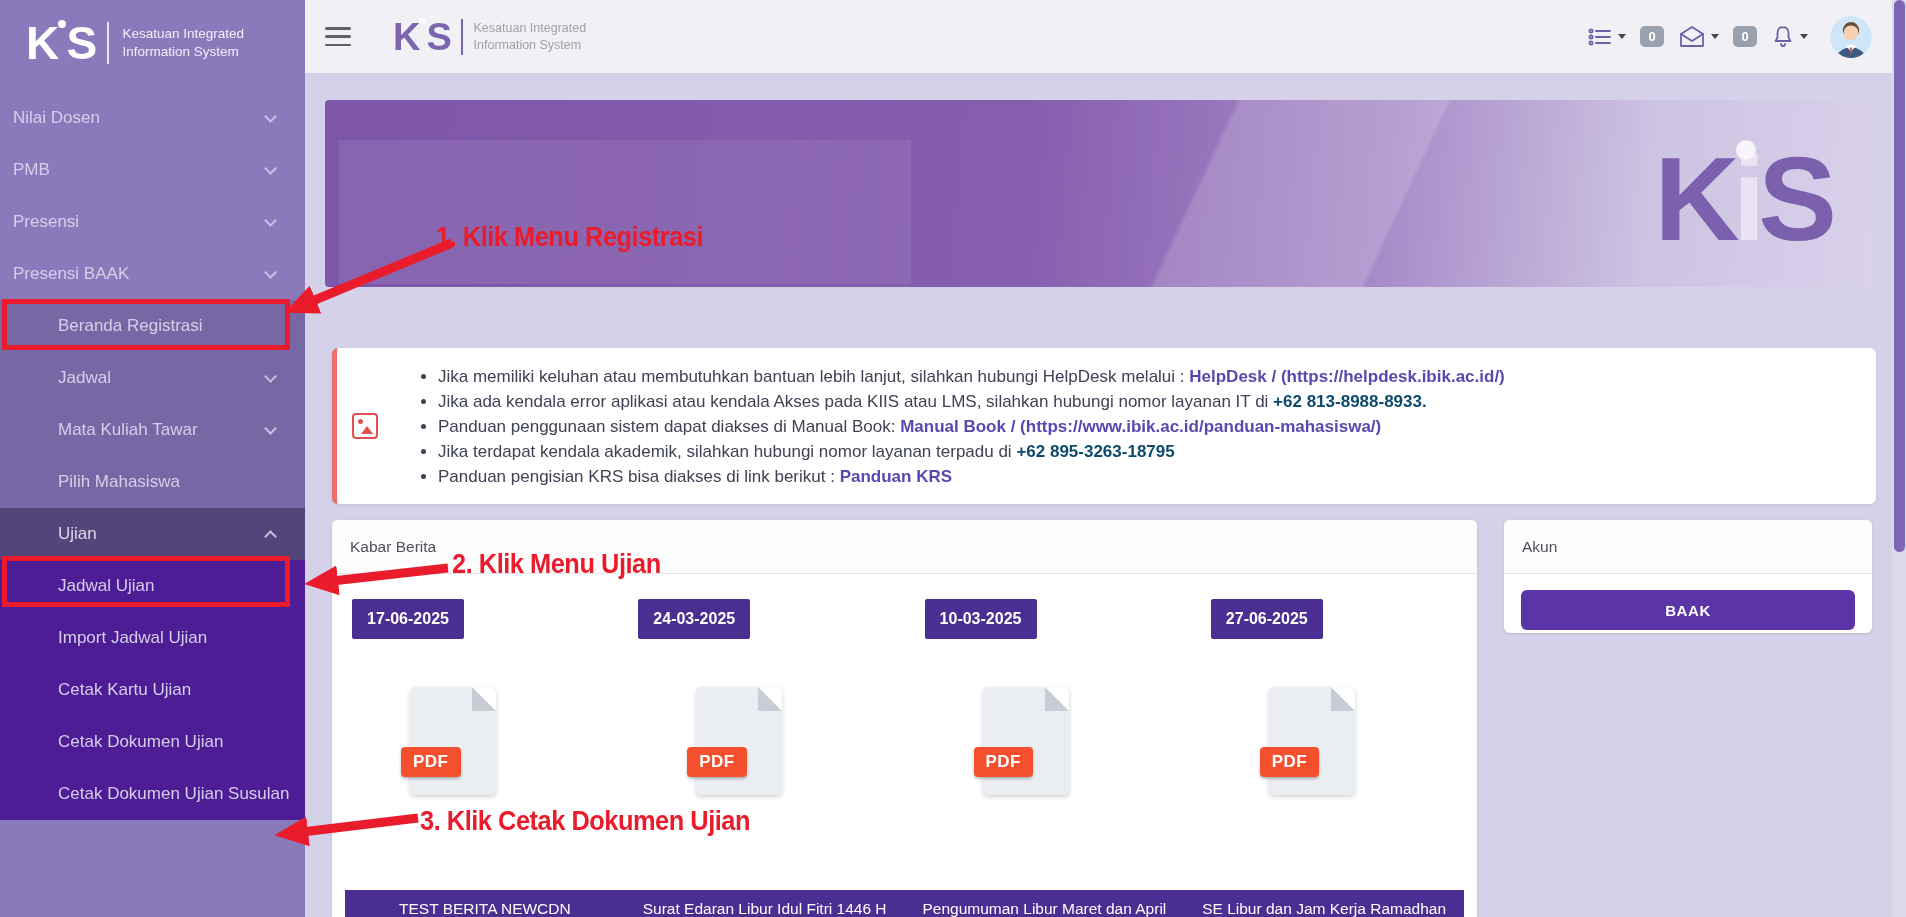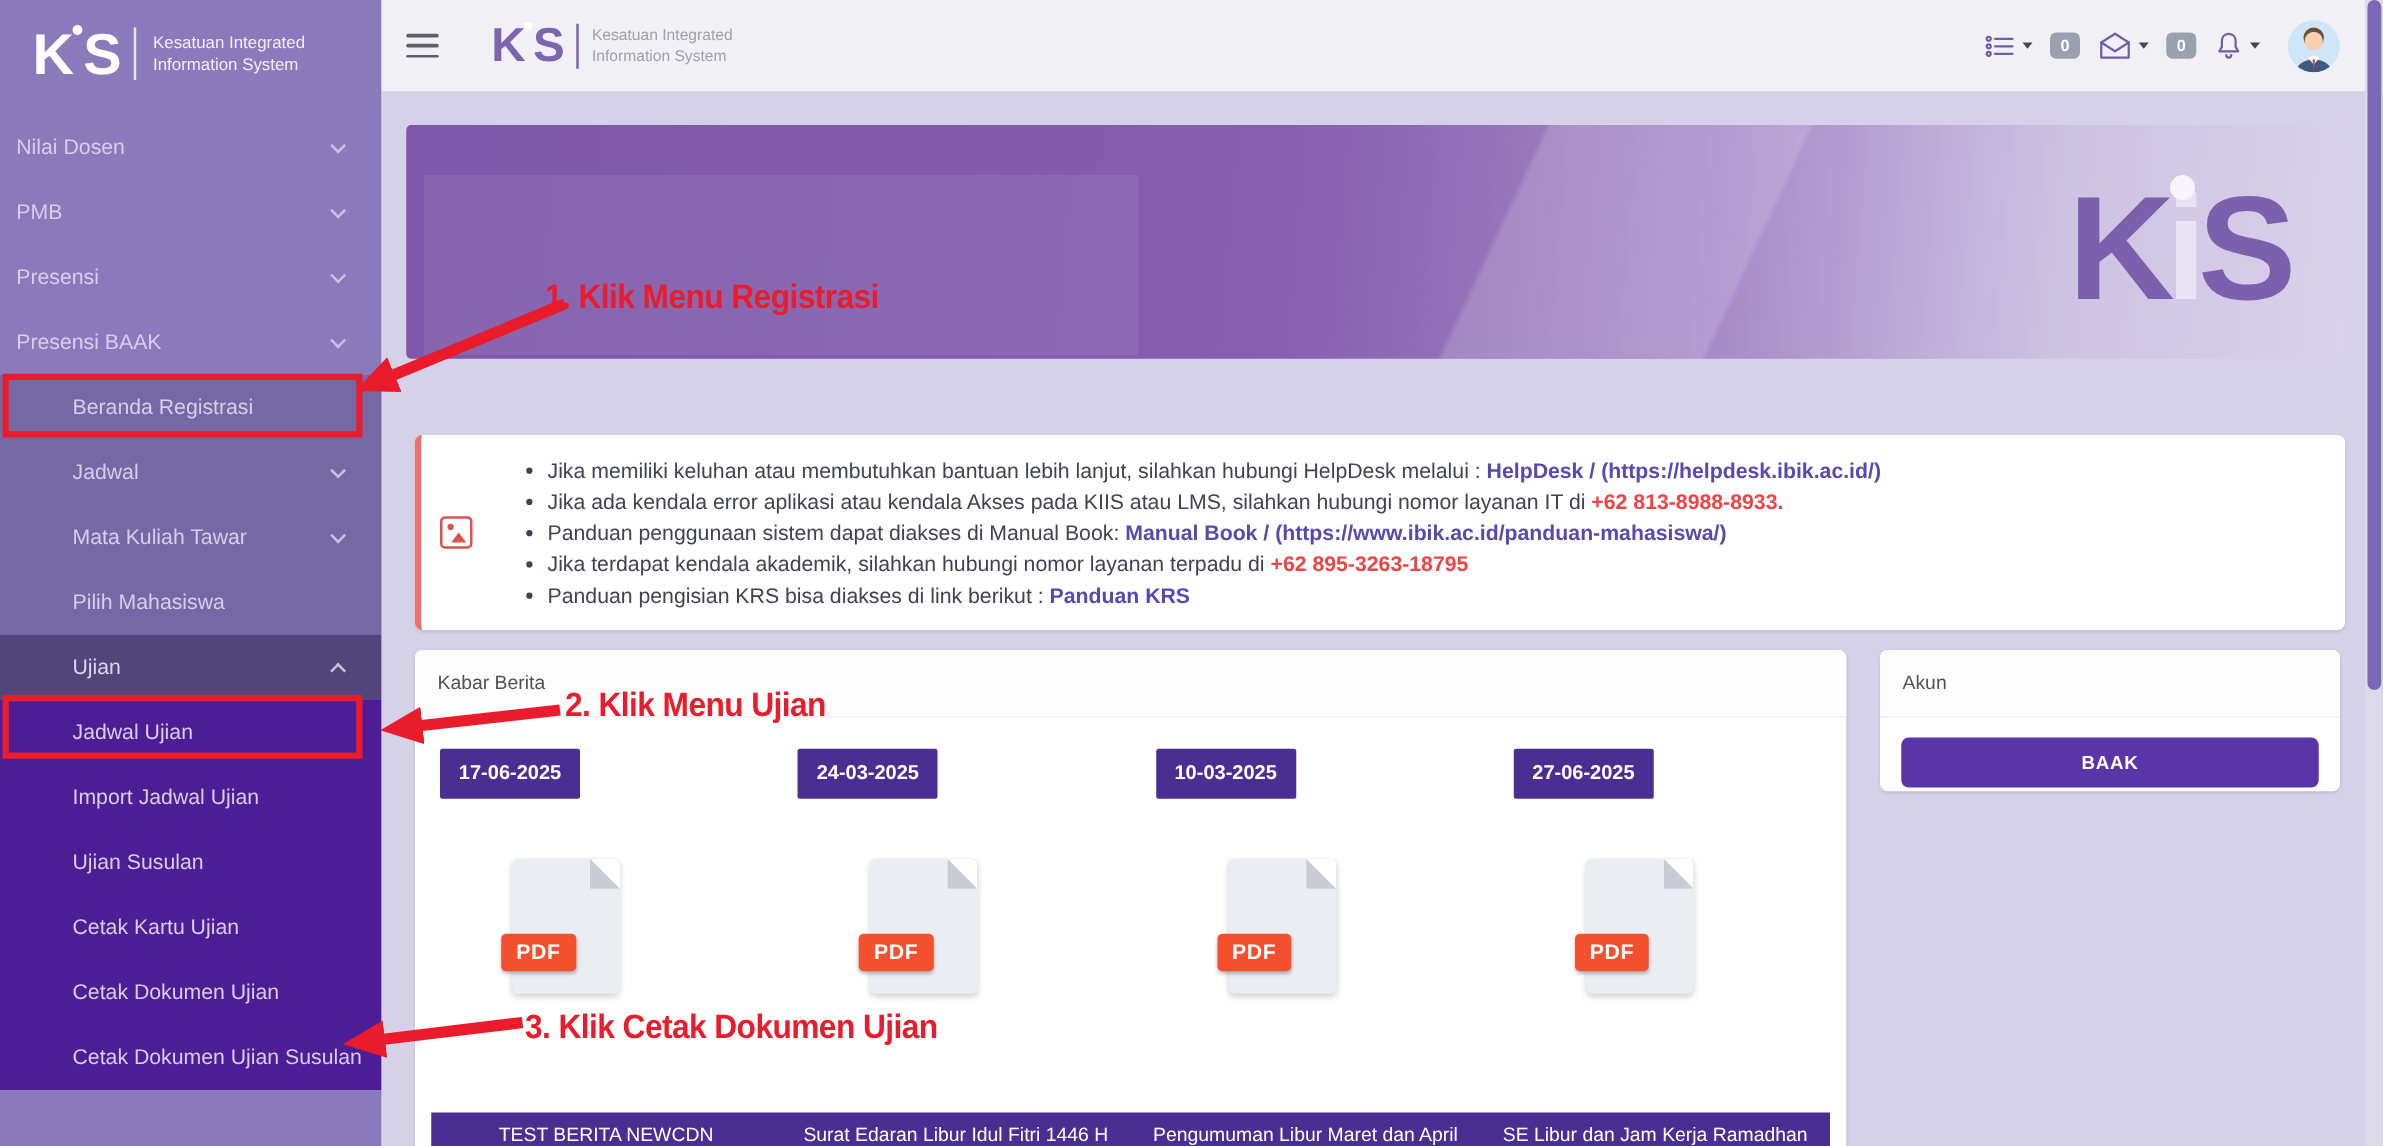--- a/index.html
+++ b/index.html
@@ -60,21 +60,21 @@
 
   
   .notice { position:absolute; left:332px; top:348px; width:1544px; height:156px; background:#fff; border-radius:6px;
     border-left:5px solid #ee6e6a; box-shadow:0 1px 3px rgba(40,40,70,.12); display:flex; align-items:center; }
   .notice-icon { margin-left:15px; width:26px; height:26px; border:2px solid #e05050; border-radius:4px; position:relative; flex:none; }
   .notice-icon::before { content:''; position:absolute; top:4px; left:4px; width:5px; height:5px; border-radius:50%; background:#e05050; }
   .notice-icon::after { content:''; position:absolute; bottom:3px; right:3px; width:0; height:0;
     border-left:6px solid transparent; border-right:6px solid transparent; border-bottom:8px solid #e05050; }
   .notice ul { margin-left:42px; padding-left:18px; color:#3f4254; font-size:17px; line-height:25px; }
   .lnk { color:#564ab0; font-weight:700; cursor:pointer; }
-  .phn { color:#ef4444; font-weight:700; cursor:pointer; }
+  .phn { color:#0c4a6e; font-weight:700; cursor:pointer; }
 
   
   .card { position:absolute; background:#fff; border-radius:6px; box-shadow:0 1px 3px rgba(40,40,70,.14); }
   .card-head { height:54px; display:flex; align-items:center; padding:0 18px; border-bottom:1px solid #e4e4ec;
     color:#50505a; font-size:15.5px; background:#fdfdfe; border-radius:6px 6px 0 0; }
   .card-news { left:332px; top:520px; width:1145px; height:440px; }
   .news-cols { display:flex; padding-top:25px; }
   .news-col { width:25%; padding-left:20px; }
   .date-badge { width:112px; height:40px; background:#4b2e91; color:#fff; font-weight:700; font-size:16px;
     display:flex; align-items:center; justify-content:center; border-radius:2px; cursor:pointer; }
@@ -155,23 +155,20 @@
         <span>Ujian</span>
         <span class="chev up"></span>
       </div>
     <div class="s-item lv2 sub2">
         <span>Jadwal Ujian</span>
       </div>
     <div class="s-item lv2 sub2">
         <span>Import Jadwal Ujian</span>
       </div>
     <div class="s-item lv2 sub2">
-        <span>Ujian Susulan</span>
-      </div>
-    <div class="s-item lv2 sub2">
         <span>Cetak Kartu Ujian</span>
       </div>
     <div class="s-item lv2 sub2">
         <span>Cetak Dokumen Ujian</span>
       </div>
     <div class="s-item lv2 sub2">
         <span>Cetak Dokumen Ujian Susulan</span>
       </div>
   </nav>
 </aside>

